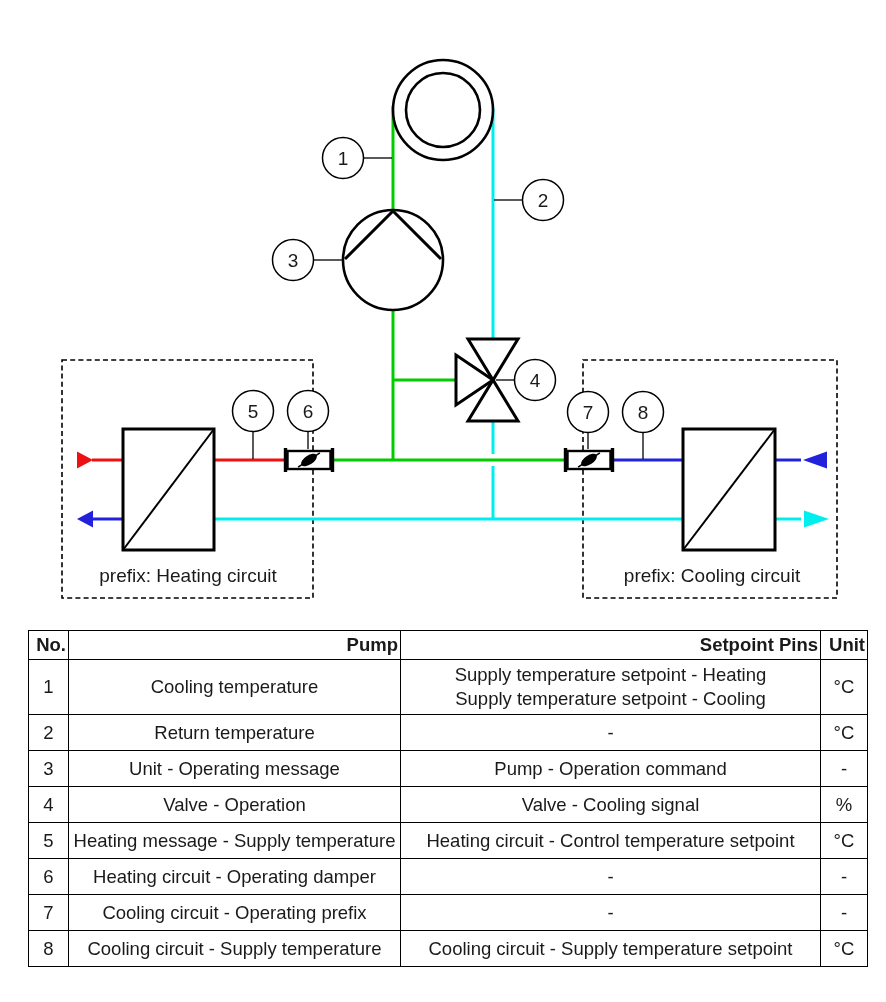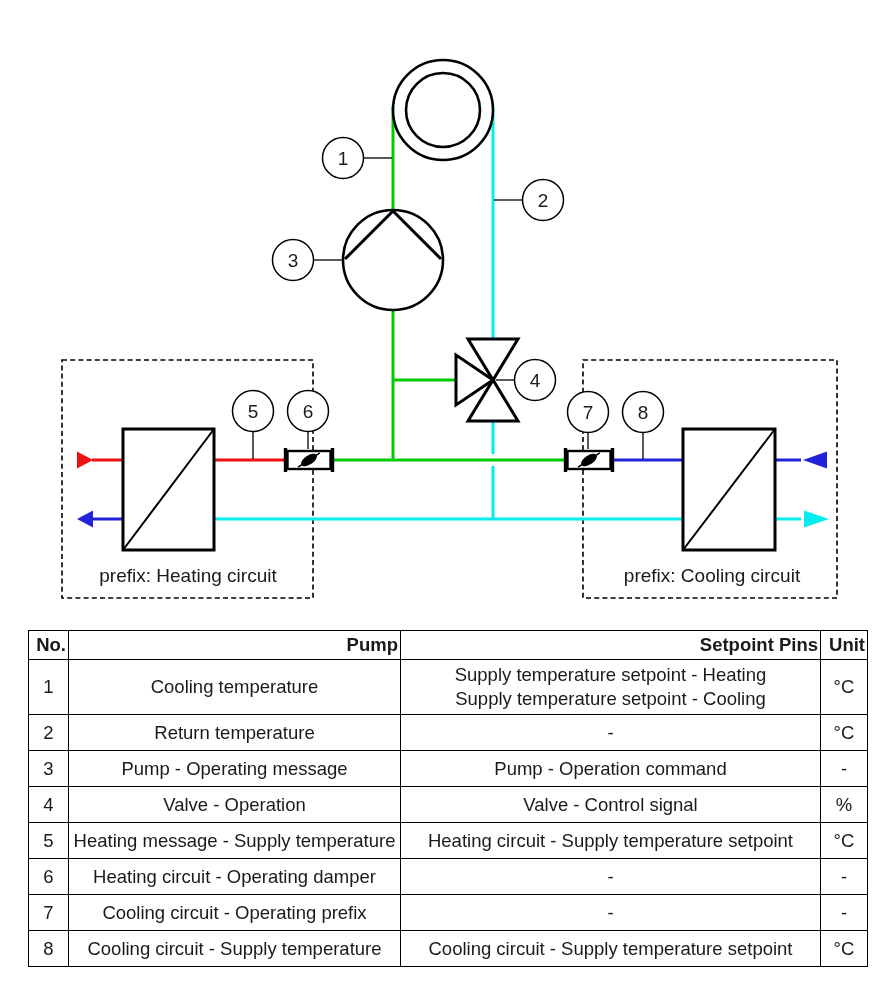--- a/index.html
+++ b/index.html
@@ -181,34 +181,34 @@
         <td>°C</td>
       </tr>
       <tr class="row-std">
         <td class="no-cell">2</td>
         <td>Return temperature</td>
         <td>-</td>
         <td>°C</td>
       </tr>
       <tr class="row-std">
         <td class="no-cell">3</td>
-        <td>Pump - Operating message</td>
+        <td>Unit - Operating message</td>
         <td>Pump - Operation command</td>
         <td>-</td>
       </tr>
       <tr class="row-std">
         <td class="no-cell">4</td>
         <td>Valve - Operation</td>
-        <td>Valve - Control signal</td>
+        <td>Valve - Cooling signal</td>
         <td>%</td>
       </tr>
       <tr class="row-std">
         <td class="no-cell">5</td>
         <td>Heating message - Supply temperature</td>
-        <td>Heating circuit - Supply temperature setpoint</td>
+        <td>Heating circuit - Control temperature setpoint</td>
         <td>°C</td>
       </tr>
       <tr class="row-std">
         <td class="no-cell">6</td>
         <td>Heating circuit - Operating damper</td>
         <td>-</td>
         <td>-</td>
       </tr>
       <tr class="row-std">
         <td class="no-cell">7</td>

